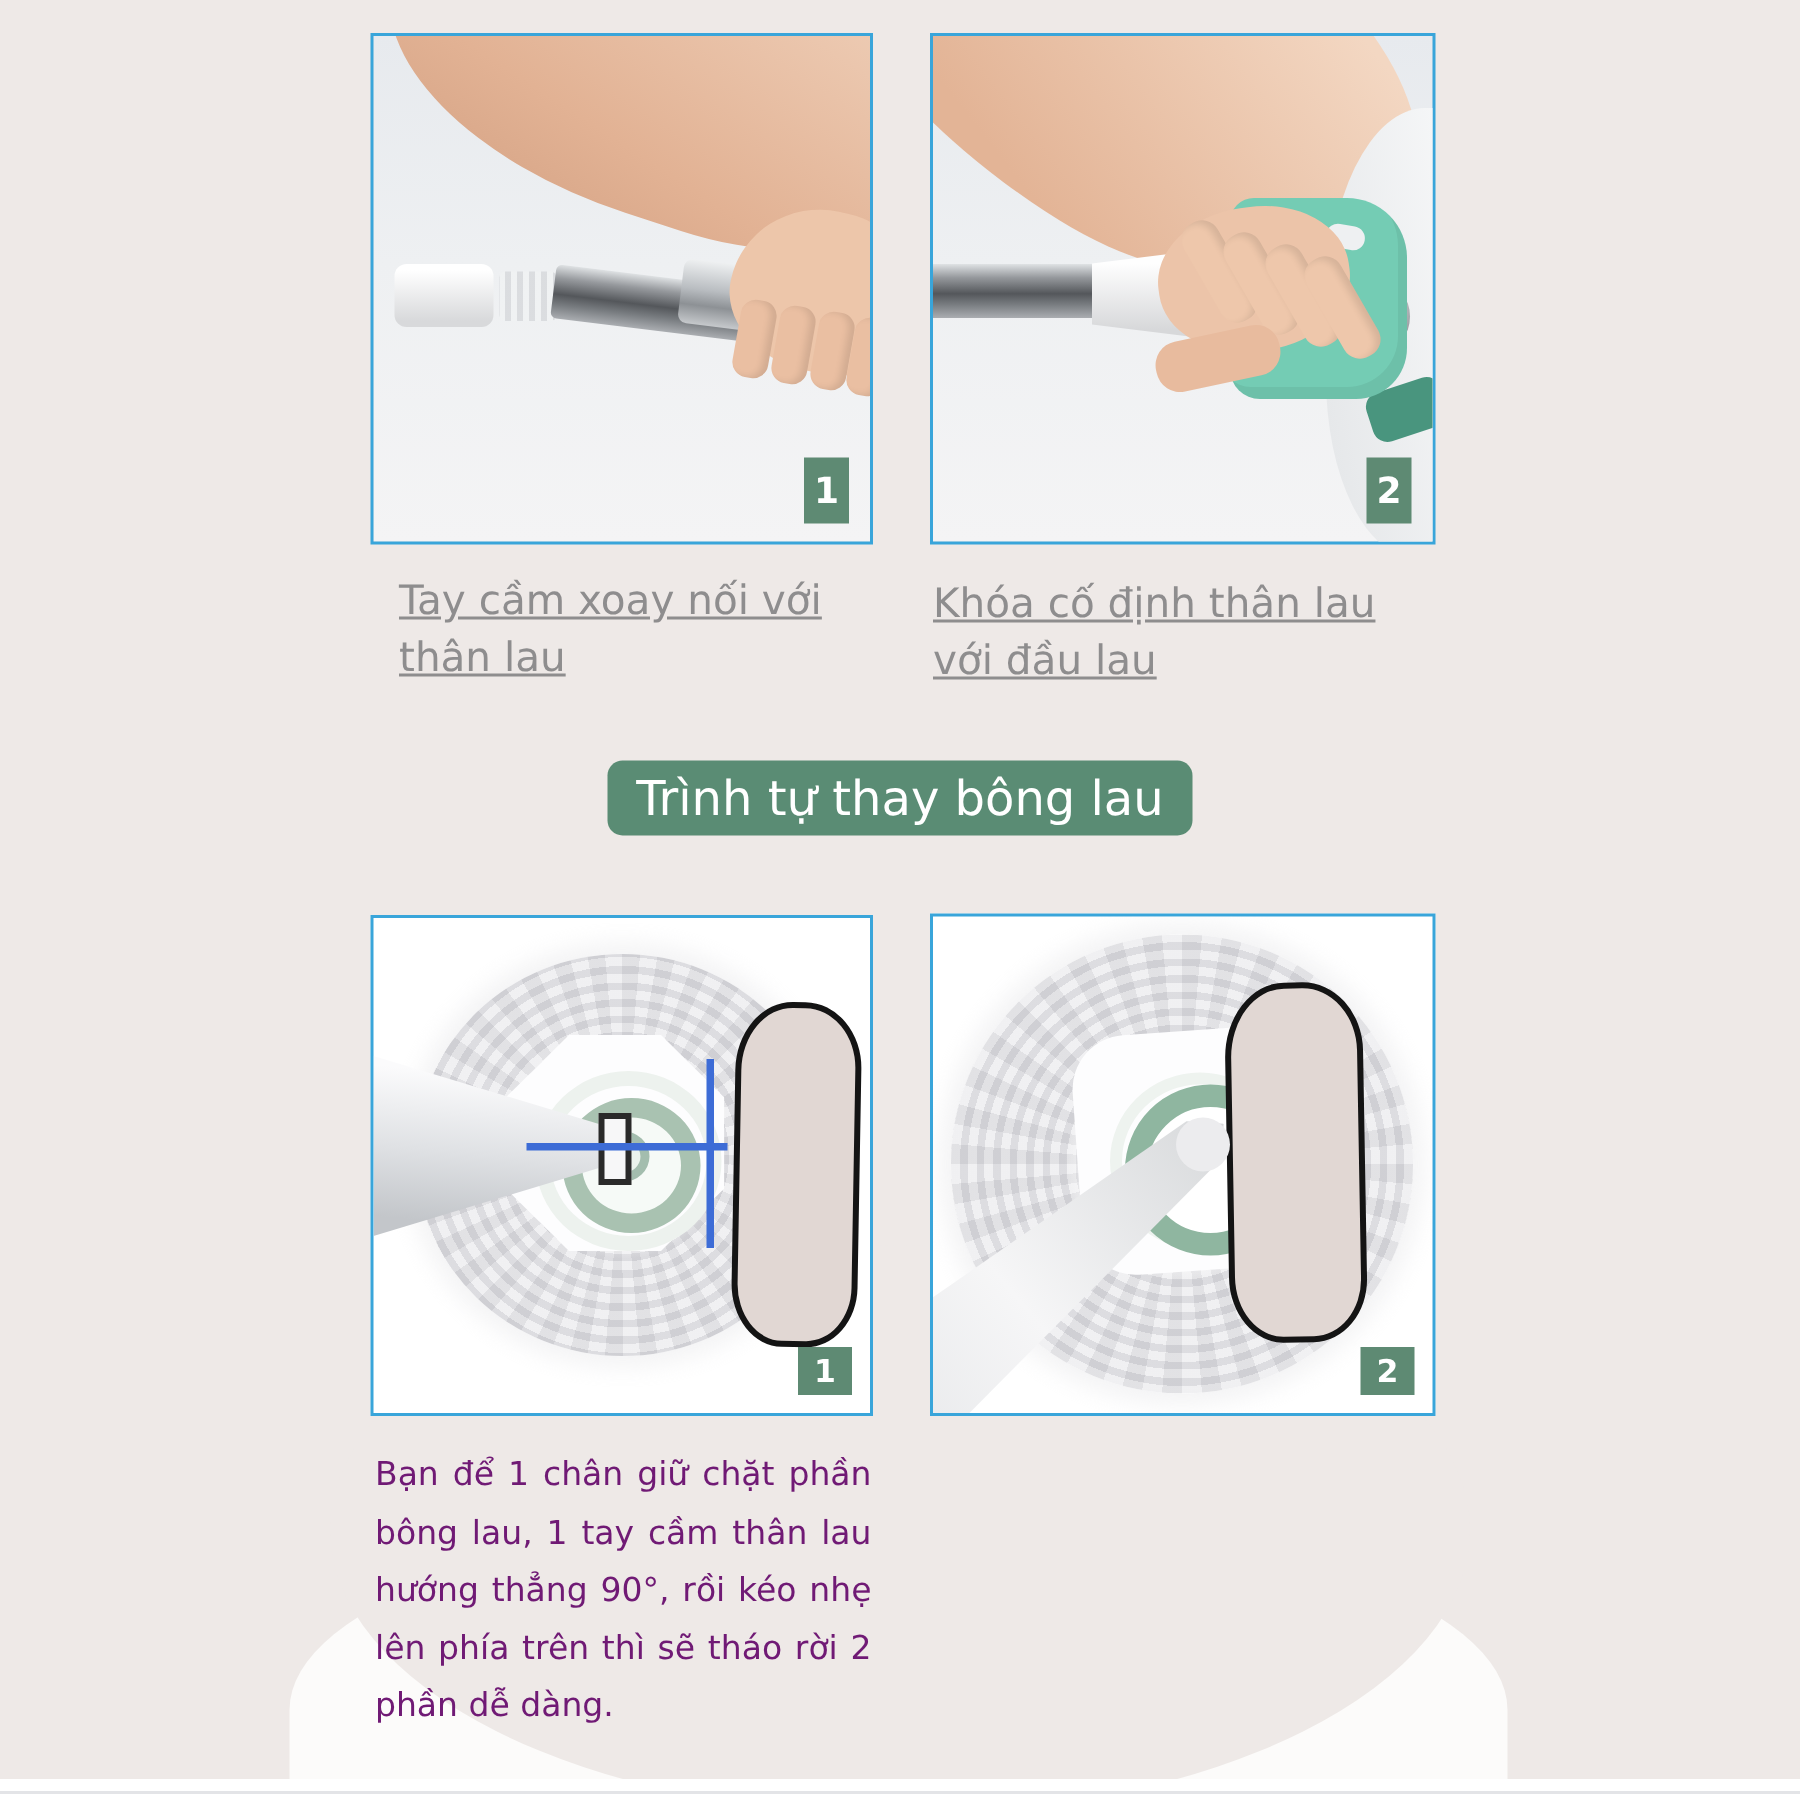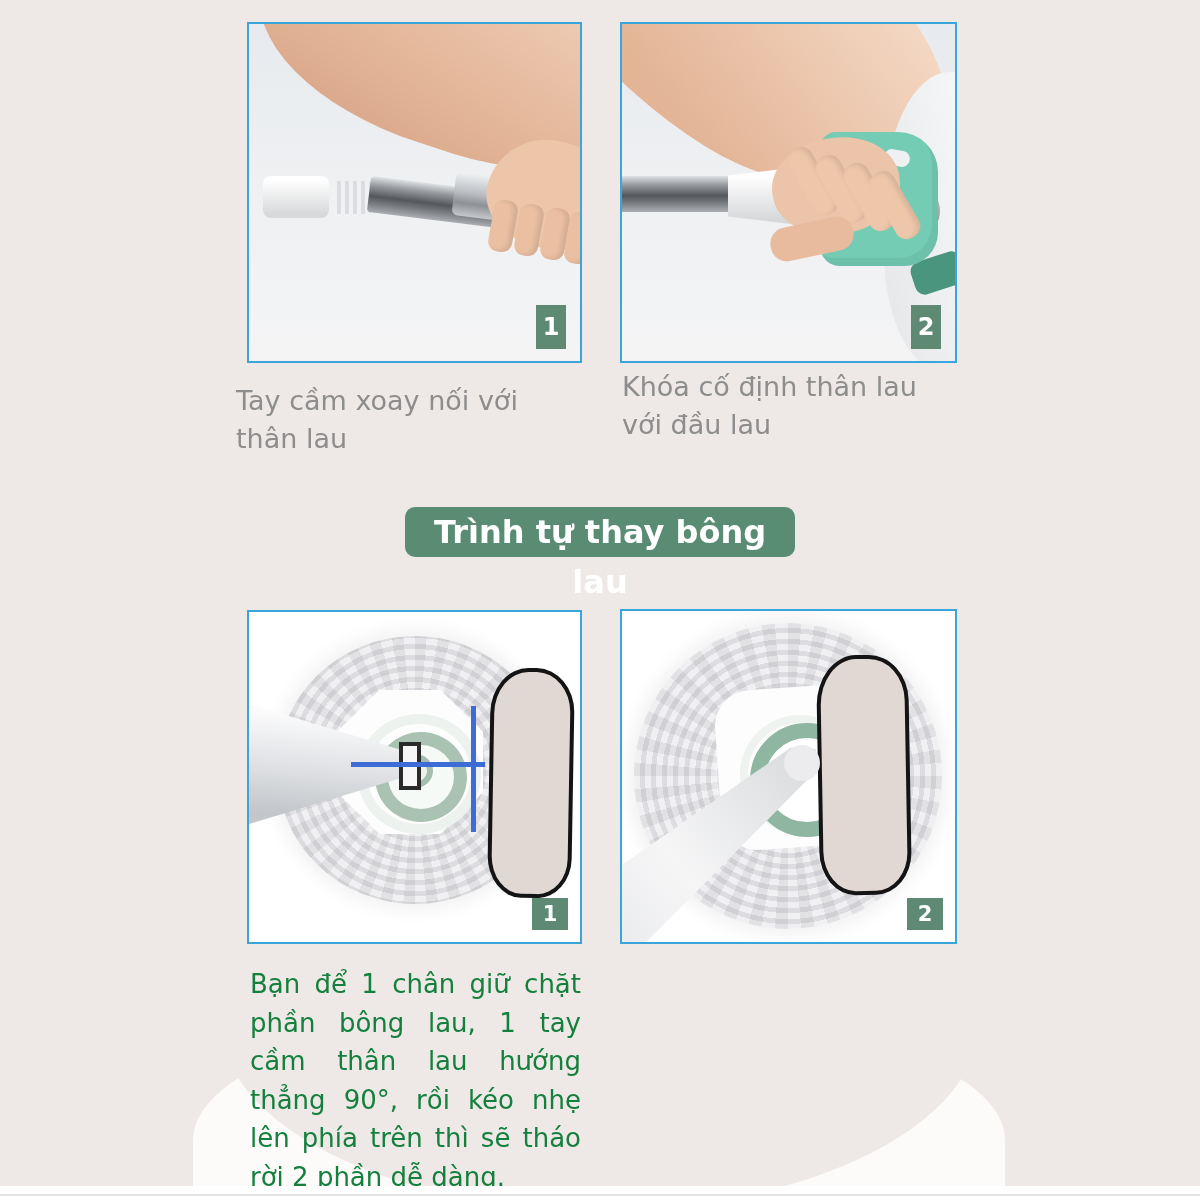--- a/index.html
+++ b/index.html
@@ -21,25 +21,25 @@
   .panel2{left:620px;top:22px;width:333px;height:337px;}
   .panel3{left:247px;top:610px;width:331px;height:330px;}
   .panel4{left:620px;top:609px;width:333px;height:331px;}
 
   .badge{background:#5e8a73;color:#fff;text-align:center;font-weight:bold;}
   .badge-tall{right:14px;bottom:12px;width:30px;height:44px;line-height:44px;font-size:24px;}
   .badge-sq{right:12px;bottom:12px;width:36px;height:32px;line-height:32px;font-size:21px;}
 
   
   .caption{color:#8e8d8e;font-size:27px;line-height:38px;}
-  .caption-1{left:236px;top:382px;width:330px;}
-  .caption-2{left:622px;top:368px;width:335px;}
+  .caption-1{left:266px;top:382px;width:330px;text-decoration:underline;}
+  .caption-2{left:622px;top:384px;width:335px;text-decoration:underline;}
   .banner{left:405px;top:507px;width:390px;height:50px;line-height:50px;border-radius:10px;
-          background:#5a8c74;color:#ffffff;font-size:32px;font-weight:bold;text-align:center;}
-  .para{color:#15803d;font-size:26px;line-height:38.5px;text-align:justify;}
+          background:#5a8c74;color:#ffffff;font-size:32px;font-weight:normal;text-align:center;}
+  .para{color:#701a75;font-size:22px;line-height:38.5px;text-align:justify;}
   .para-1{left:250px;top:965px;width:331px;}
   .para-2{left:620px;top:965px;width:337px;}
 
   
   .p1-arm{left:10px;top:-120px;width:430px;height:250px;transform:rotate(18deg);
           background:linear-gradient(195deg,#f2d6c1 10%,#e2b294 75%,#d6a486);
           border-radius:45% 55% 50% 50%/55% 50% 60% 45%;}
   .p1-end{left:14px;top:152px;width:66px;height:42px;border-radius:8px;
           background:linear-gradient(180deg,#ffffff 10%,#d8d9db 90%);}
   .p1-conn{left:84px;top:157px;width:38px;height:33px;border-radius:4px;opacity:.92;

